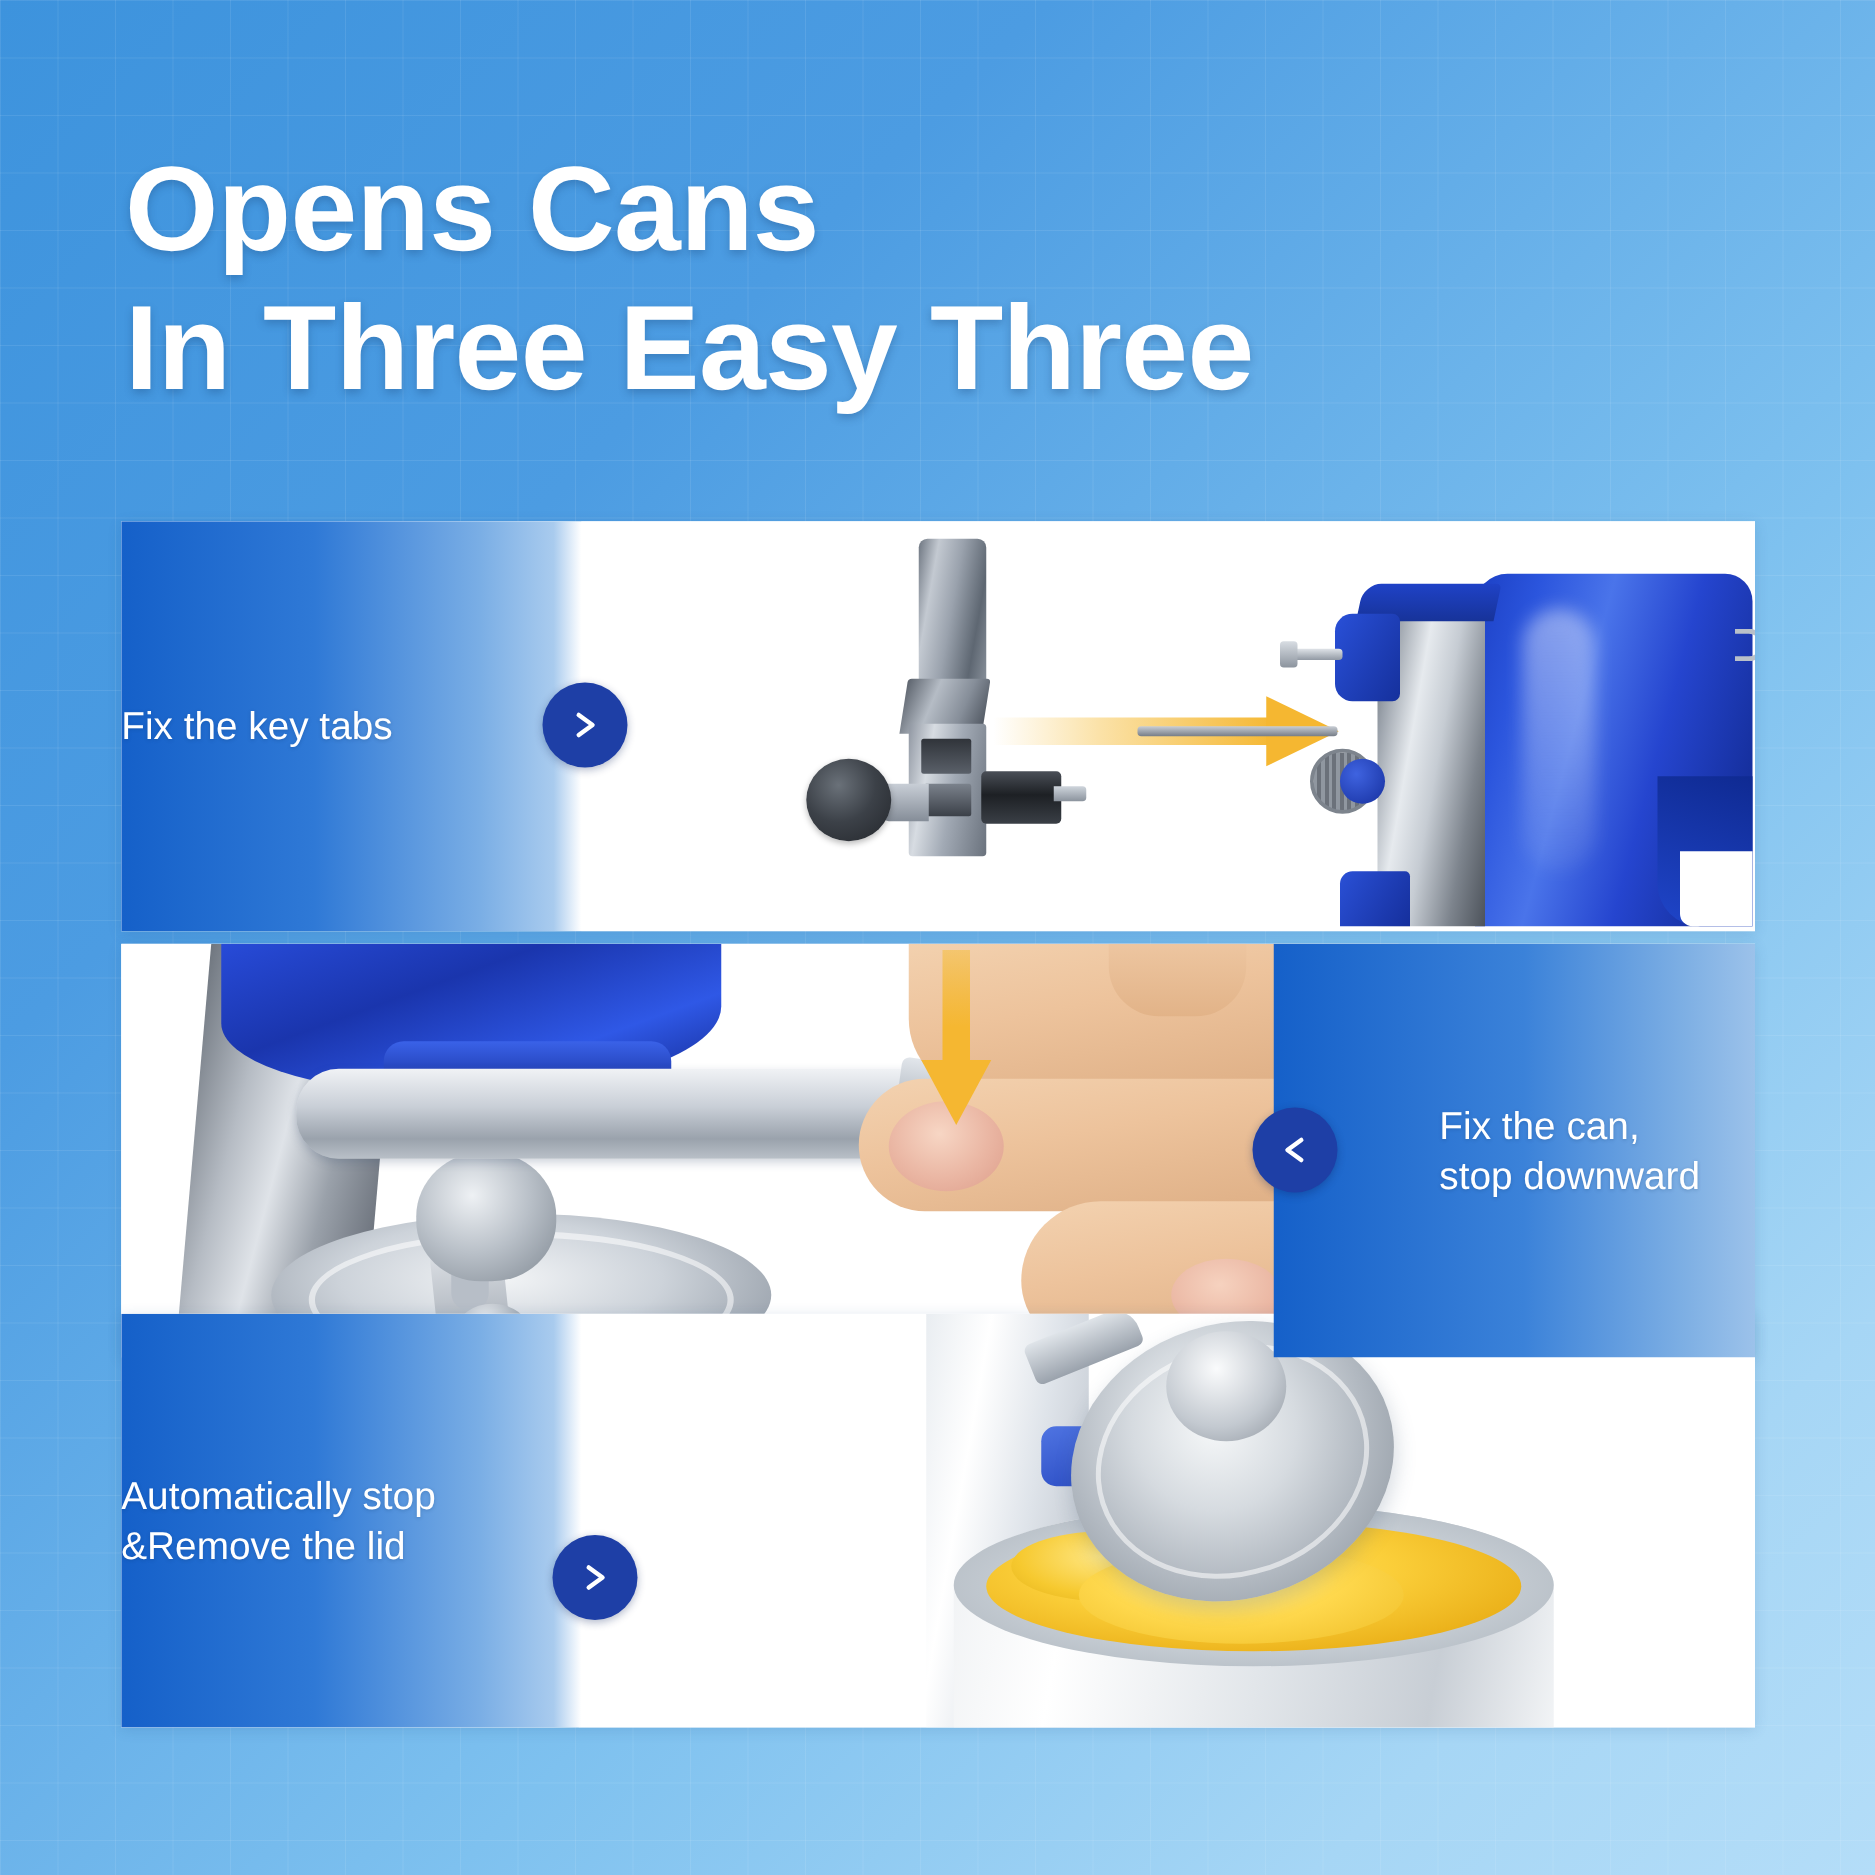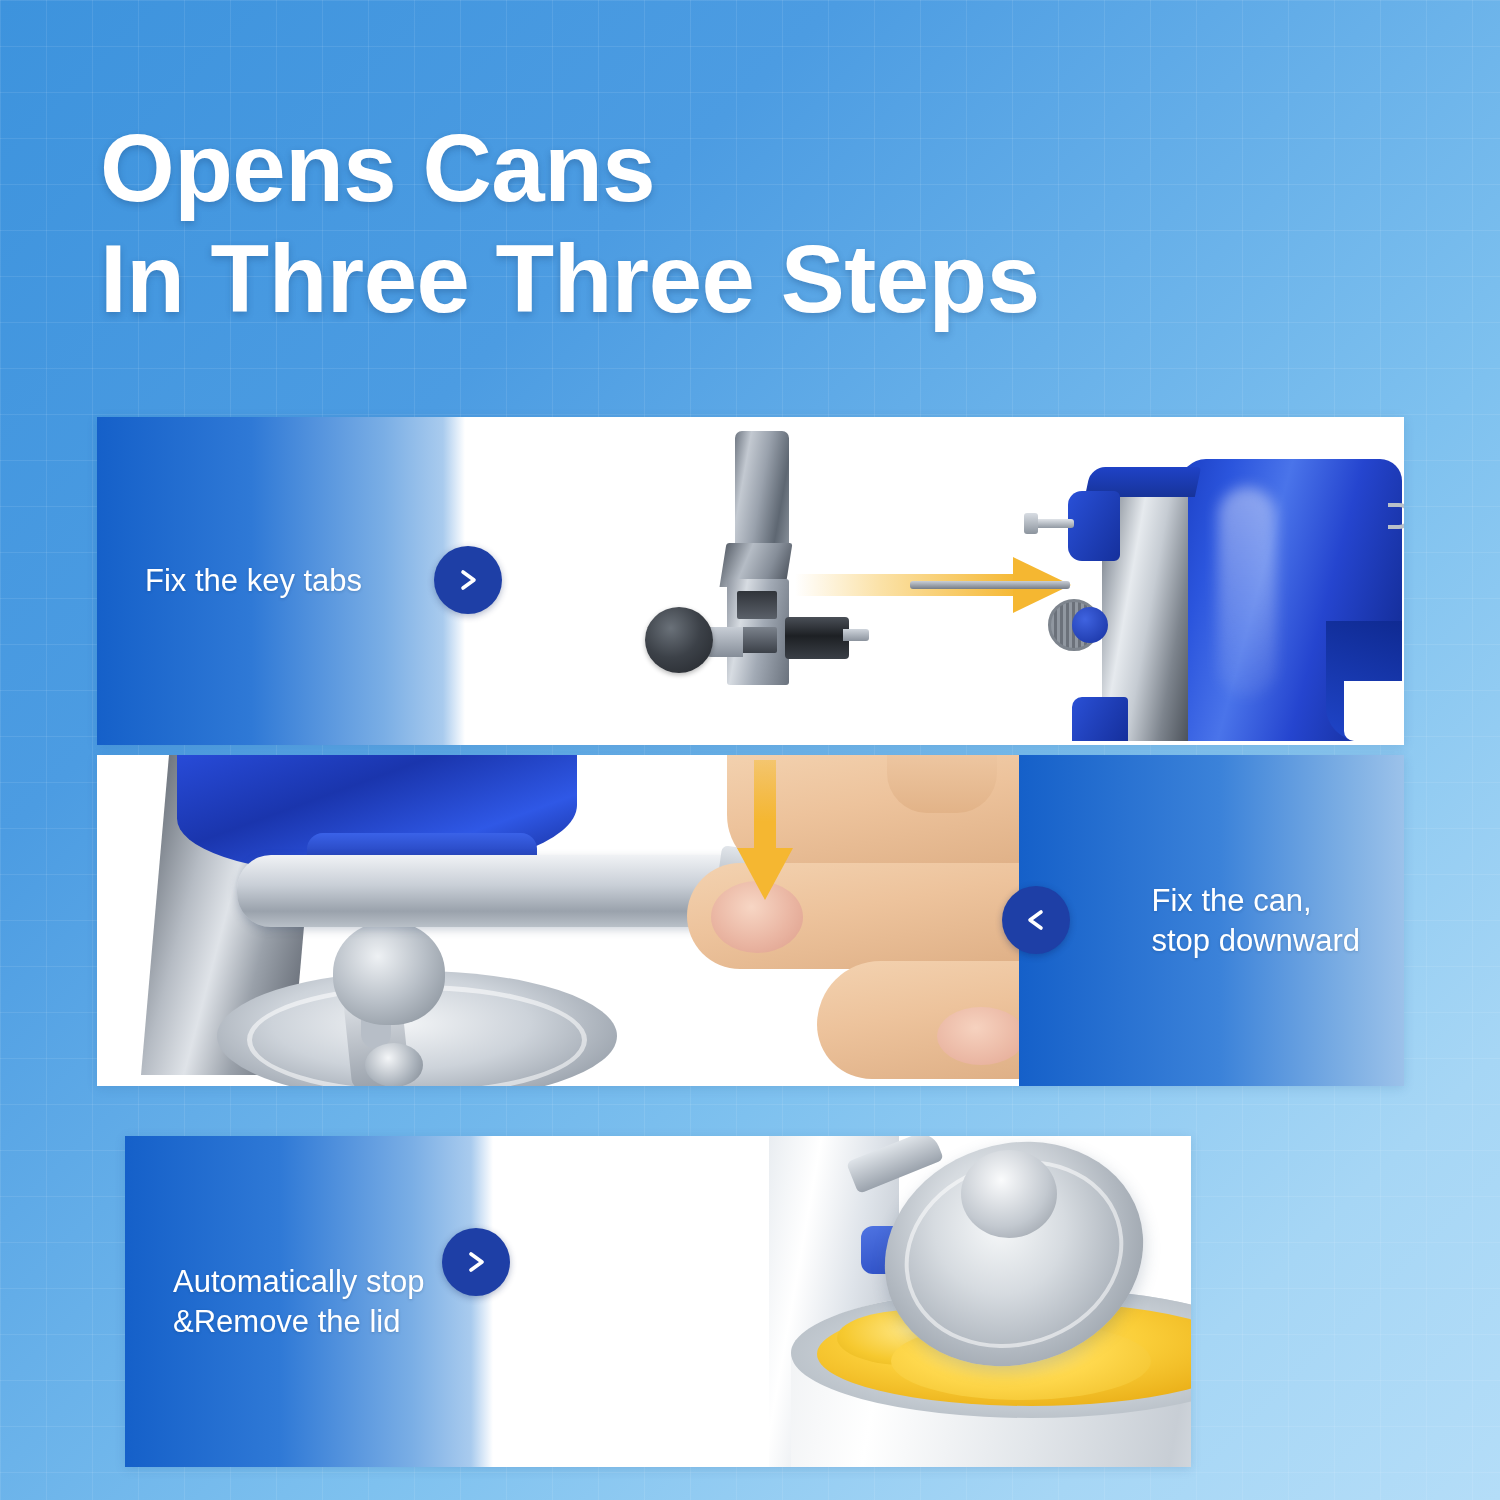--- a/index.html
+++ b/index.html
@@ -37,33 +37,32 @@
 
   
   .panel{
     position:absolute;
     background:#ffffff;
     overflow:hidden;
     box-shadow:0 2px 10px rgba(30,80,140,0.16);
   }
   #panel-1{ left:97px; top:417px; width:1307px; height:328px; }
   #panel-2{ left:97px; top:755px; width:1307px; height:331px; }
-  #panel-3{ left:97px; top:1136px; width:1066px; height:331px;margin-left:28px; }
+  #panel-3{ left:97px; top:1051px; width:1307px; height:331px; }
 
   
   .caption-block{
     position:absolute; top:0; height:100%;
     display:flex; align-items:center;
     z-index:5;
   }
   .caption-left{
     left:0; width:368px;
     background:linear-gradient(to right,#1560c9 0%,#2f79d6 42%,#7aaee5 78%,#a9cbee 94%,rgba(169,203,238,0) 100%);
     justify-content:flex-start;
-    padding-left:48px;
   }
   .caption-right{
     right:0; width:385px;
     background:linear-gradient(to left,#9cc2ea 0%,#7fb0e4 14%,#3b82d9 48%,#1560c9 100%);
     justify-content:flex-end;
     padding-right:44px;
   }
   .caption-text{
     color:#ffffff;
     font-size:31px;
@@ -391,21 +390,21 @@
     background:radial-gradient(ellipse at 48% 36%, #ffe784 0%, #f6c92f 60%, #e0ae18 100%);
     border-radius:50%;
   }
 </style>
 </head>
 <body>
 
 <div id="grid-overlay"></div>
 
 <div id="headline">Opens Cans
-In Three Three Steps</div>
+In Three Easy Three</div>
 
 <div class="panel" id="panel-1">
 
   <div class="photo" id="photo-1">
 
     <div id="key-tab-assembly">
       <div class="kt-lever"></div>
       <div class="kt-lever-foot"></div>
       <div class="kt-body"></div>
       <div class="kt-inner1"></div>

